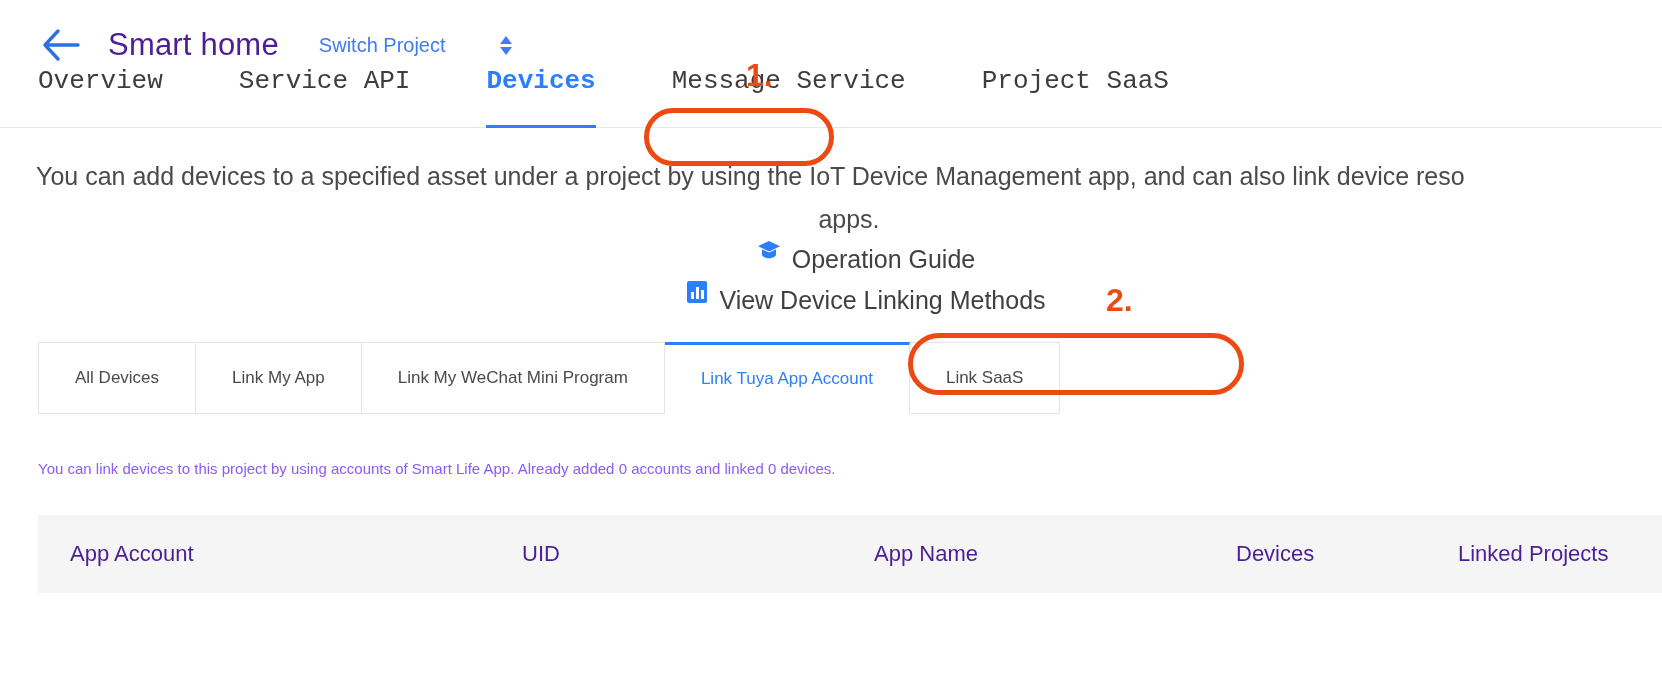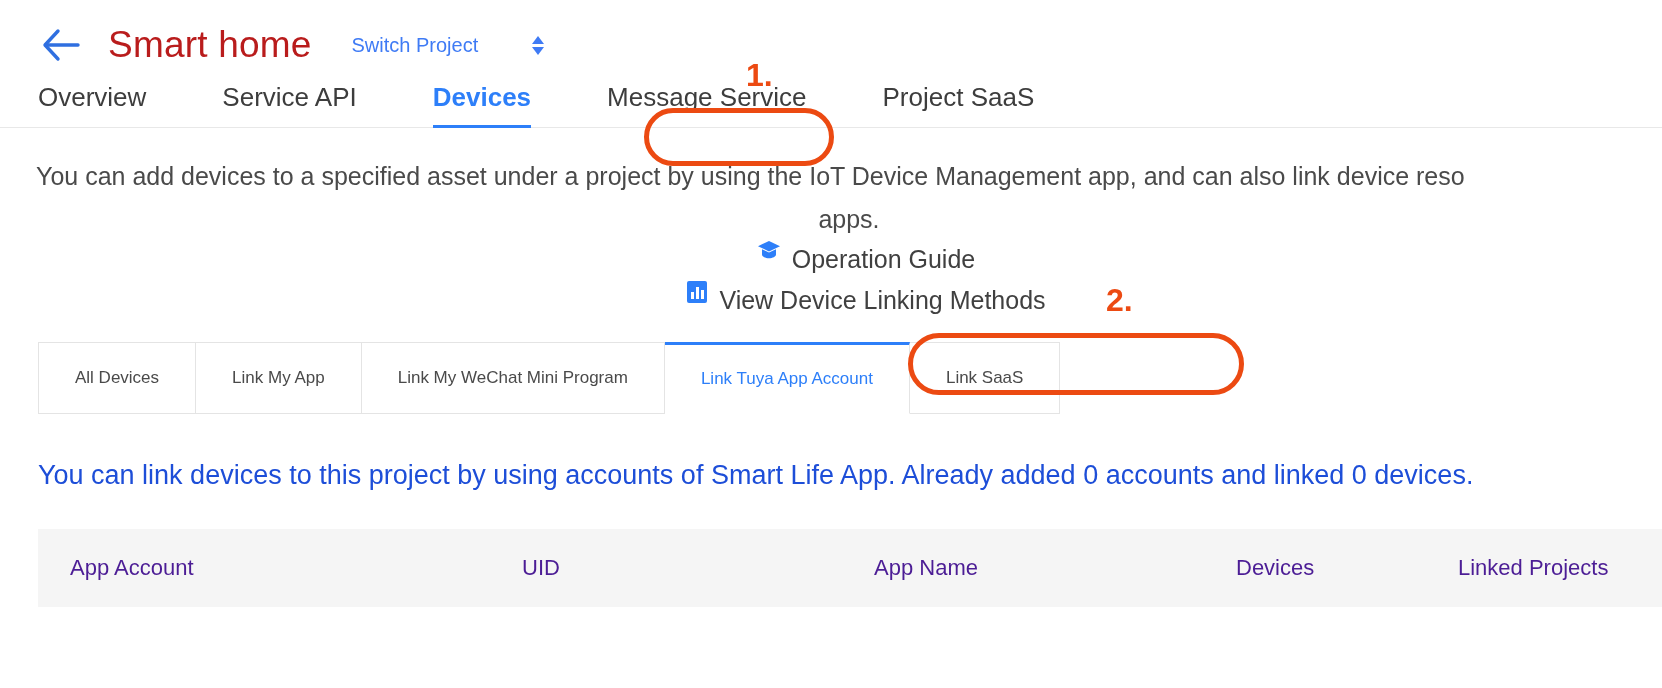--- a/index.html
+++ b/index.html
@@ -28,22 +28,22 @@
     width: 46px;
     height: 46px;
     display: flex;
     align-items: center;
     justify-content: center;
     cursor: pointer;
     flex: none;
   }
   .back-arrow svg { display: block; }
   .project-title {
-    font-size: 37px;
-    color: #b91c1c;
+    font-size: 31px;
+    color: #4c1d95;
     margin-left: 24px;
     letter-spacing: .2px;
     white-space: nowrap;
   }
   .switch-project {
     display: flex;
     align-items: center;
     margin-left: 40px;
     color: #3f7bf5;
     font-size: 20px;
@@ -65,26 +65,26 @@
     border-left: 6px solid transparent;
     border-right: 6px solid transparent;
   }
   .switch-caret .tri-up { border-bottom: 8px solid #3f7bf5; margin-bottom: 3px; }
   .switch-caret .tri-down { border-top: 8px solid #3f7bf5; }
 
   
   .main-tabs {
     position: relative;
     display: flex;
-    align-items: flex-end;
     padding: 0 12px 0 38px;
     height: 62px;
     border-bottom: 1px solid #e8e8e8;
     margin-top: 14px;
     box-sizing: border-box;
+    font-family: Liberation Mono, monospace;
   }
   .main-tab {
     font-size: 26px;
     color: #3d3d3d;
     padding: 0 0 14px 0;
     margin-right: 76px;
     cursor: pointer;
     white-space: nowrap;
     position: relative;
   }
@@ -154,22 +154,22 @@
   .sub-tab.active {
     color: #2d7ff9;
     border-top: 3px solid #2d7ff9;
     border-bottom-color: transparent;
     z-index: 2;
   }
 
   
   .info-line {
     padding: 46px 0 0 38px;
-    font-size: 27px;
-    color: #1d4ed8;
+    font-size: 15px;
+    color: #8b5cf6;
     white-space: nowrap;
   }
 
   
   .data-table {
     margin: 38px 0 0 38px;
     width: 1590px;
     border-collapse: collapse;
     table-layout: fixed;
   }

